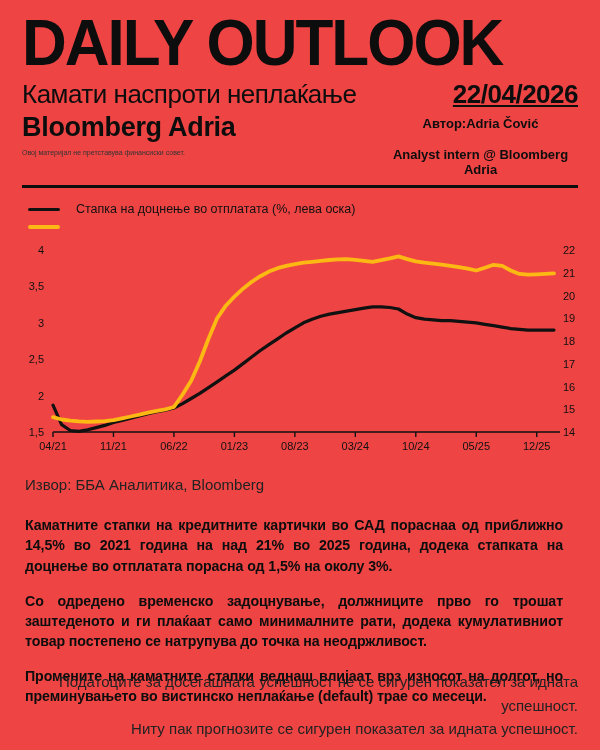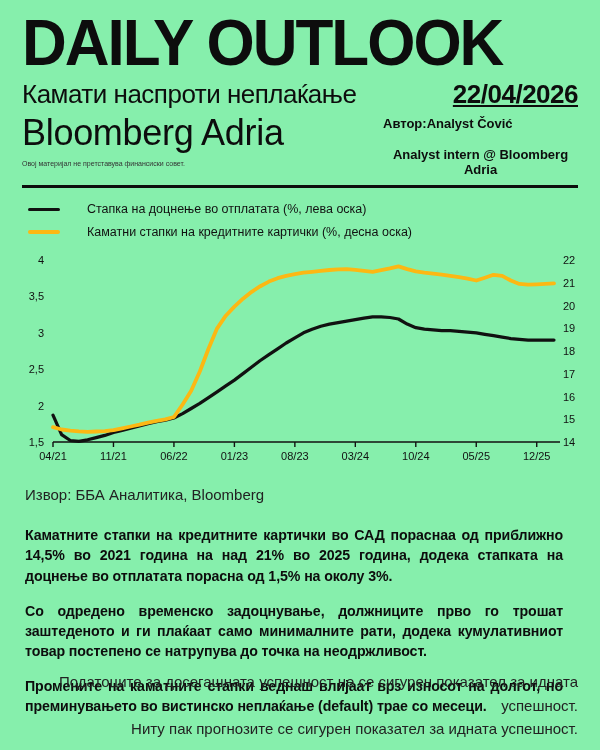--- a/index.html
+++ b/index.html
@@ -1,42 +1,42 @@
 <!DOCTYPE html>
 <html><head>
 <meta charset="utf-8">
 <style>
   html,body{margin:0;padding:0;background:#e8e8e8;}
   *{box-sizing:border-box;}
   .page{
-    width:600px;height:750px;background:#86efac;margin:0 auto;
+    width:600px;height:750px;background:#ef4444;margin:0 auto;
     font-family:"Liberation Sans","DejaVu Sans",sans-serif;color:#0d0d0d;
     position:relative;overflow:hidden;
   }
   .inner{padding:10px 22px 0 22px;}
   .masthead{
     font-size:62px;font-weight:bold;letter-spacing:-2px;line-height:1.02;
     white-space:nowrap;transform:scaleY(1.04);transform-origin:left top;
   }
   .subrow{display:flex;justify-content:space-between;align-items:baseline;margin-top:6px;}
   .subtitle{font-size:26px;font-weight:normal;letter-spacing:-0.5px;}
   .date{font-size:26px;font-weight:bold;letter-spacing:-0.5px;text-decoration:underline;}
   .brandrow{display:flex;justify-content:space-between;align-items:flex-start;margin-top:2px;}
-  .brand{font-size:36px;font-weight:400;letter-spacing:-0.3px;}
+  .brand{font-size:27px;font-weight:700;letter-spacing:-0.3px;}
   .authorblock{width:195px;font-size:13px;font-weight:bold;margin-top:4px;}
-  .authorline1{display:flex;justify-content:flex-start;}
+  .authorline1{display:flex;justify-content:center;}
   .authorline2{text-align:center;margin-top:16px;}
   .tiny-disclaimer{font-size:7px;color:#333;margin-top:6px;}
   .rule{height:3px;background:#0d0d0d;margin:8px 22px 0 22px;}
   .chart-title{
     font-size:20px;font-weight:bold;line-height:1.3;letter-spacing:-0.2px;
     margin:12px 25px 0 25px;max-width:545px;
   }
   .legend{margin:14px 0 0 28px;}
-  .legend-item{display:flex;align-items:center;margin-bottom:9px;gap:11px;}
+  .legend-item{display:flex;align-items:center;margin-bottom:9px;}
   .swatch{width:32px;border-radius:2px;margin-right:16px;flex:none;}
   .swatch.s0{height:3px;}
   .swatch.s1{height:4px;}
   .legend-label{font-size:12.5px;color:#111;}
   svg.chart{display:block;margin-top:2px;}
   .axis-lbl{font-size:11px;fill:#111;font-family:"Liberation Sans","DejaVu Sans",sans-serif;}
   .source{font-size:15px;color:#222;margin:10px 25px 0 25px;}
   .body-copy{margin:22px 25px 0 25px;}
   .body-copy p{
     font-size:14.2px;font-weight:bold;line-height:1.42;text-align:justify;
@@ -60,38 +60,37 @@
     </div>
 
     <div class="brandrow">
       <div>
         <div class="brand">Bloomberg Adria</div>
         <div class="tiny-disclaimer">Овој материјал не претставува финансиски совет.</div>
       </div>
       <div class="authorblock">
         <div class="authorline1">
           <span>Автор:</span>
-          <span>Analyst Čović</span>
+          <span>Adria Čović</span>
         </div>
         <div class="authorline2">Analyst intern @ Bloomberg Adria</div>
       </div>
     </div>
   </div>
 
   <div class="rule"></div>
 
 
   <div class="legend">
     <div class="legend-item">
       <span class="swatch s0" style="background: rgb(17, 17, 17);"></span>
       <span class="legend-label">Стапка на доцнење во отплатата (%, лева оска)</span>
     </div>
     <div class="legend-item">
       <span class="swatch s1" style="background: rgb(252, 184, 19);"></span>
-      <span class="legend-label">Каматни стапки на кредитните картички (%, десна оска)</span>
     </div>
   </div>
 
   <svg class="chart" viewBox="0 0 600 228" width="600" height="228" xmlns="http://www.w3.org/2000/svg">
       <line x1="53" y1="194" x2="560" y2="194" stroke="#111" stroke-width="1.4"></line>
       <line x1="53" y1="194" x2="53" y2="199" stroke="#111" stroke-width="1.4"></line>
       <text x="53" y="212" text-anchor="middle" class="axis-lbl">04/21</text>
       <line x1="113.4655172413793" y1="194" x2="113.4655172413793" y2="199" stroke="#111" stroke-width="1.4"></line>
       <text x="113.4655172413793" y="212" text-anchor="middle" class="axis-lbl">11/21</text>
       <line x1="173.9310344827586" y1="194" x2="173.9310344827586" y2="199" stroke="#111" stroke-width="1.4"></line>

